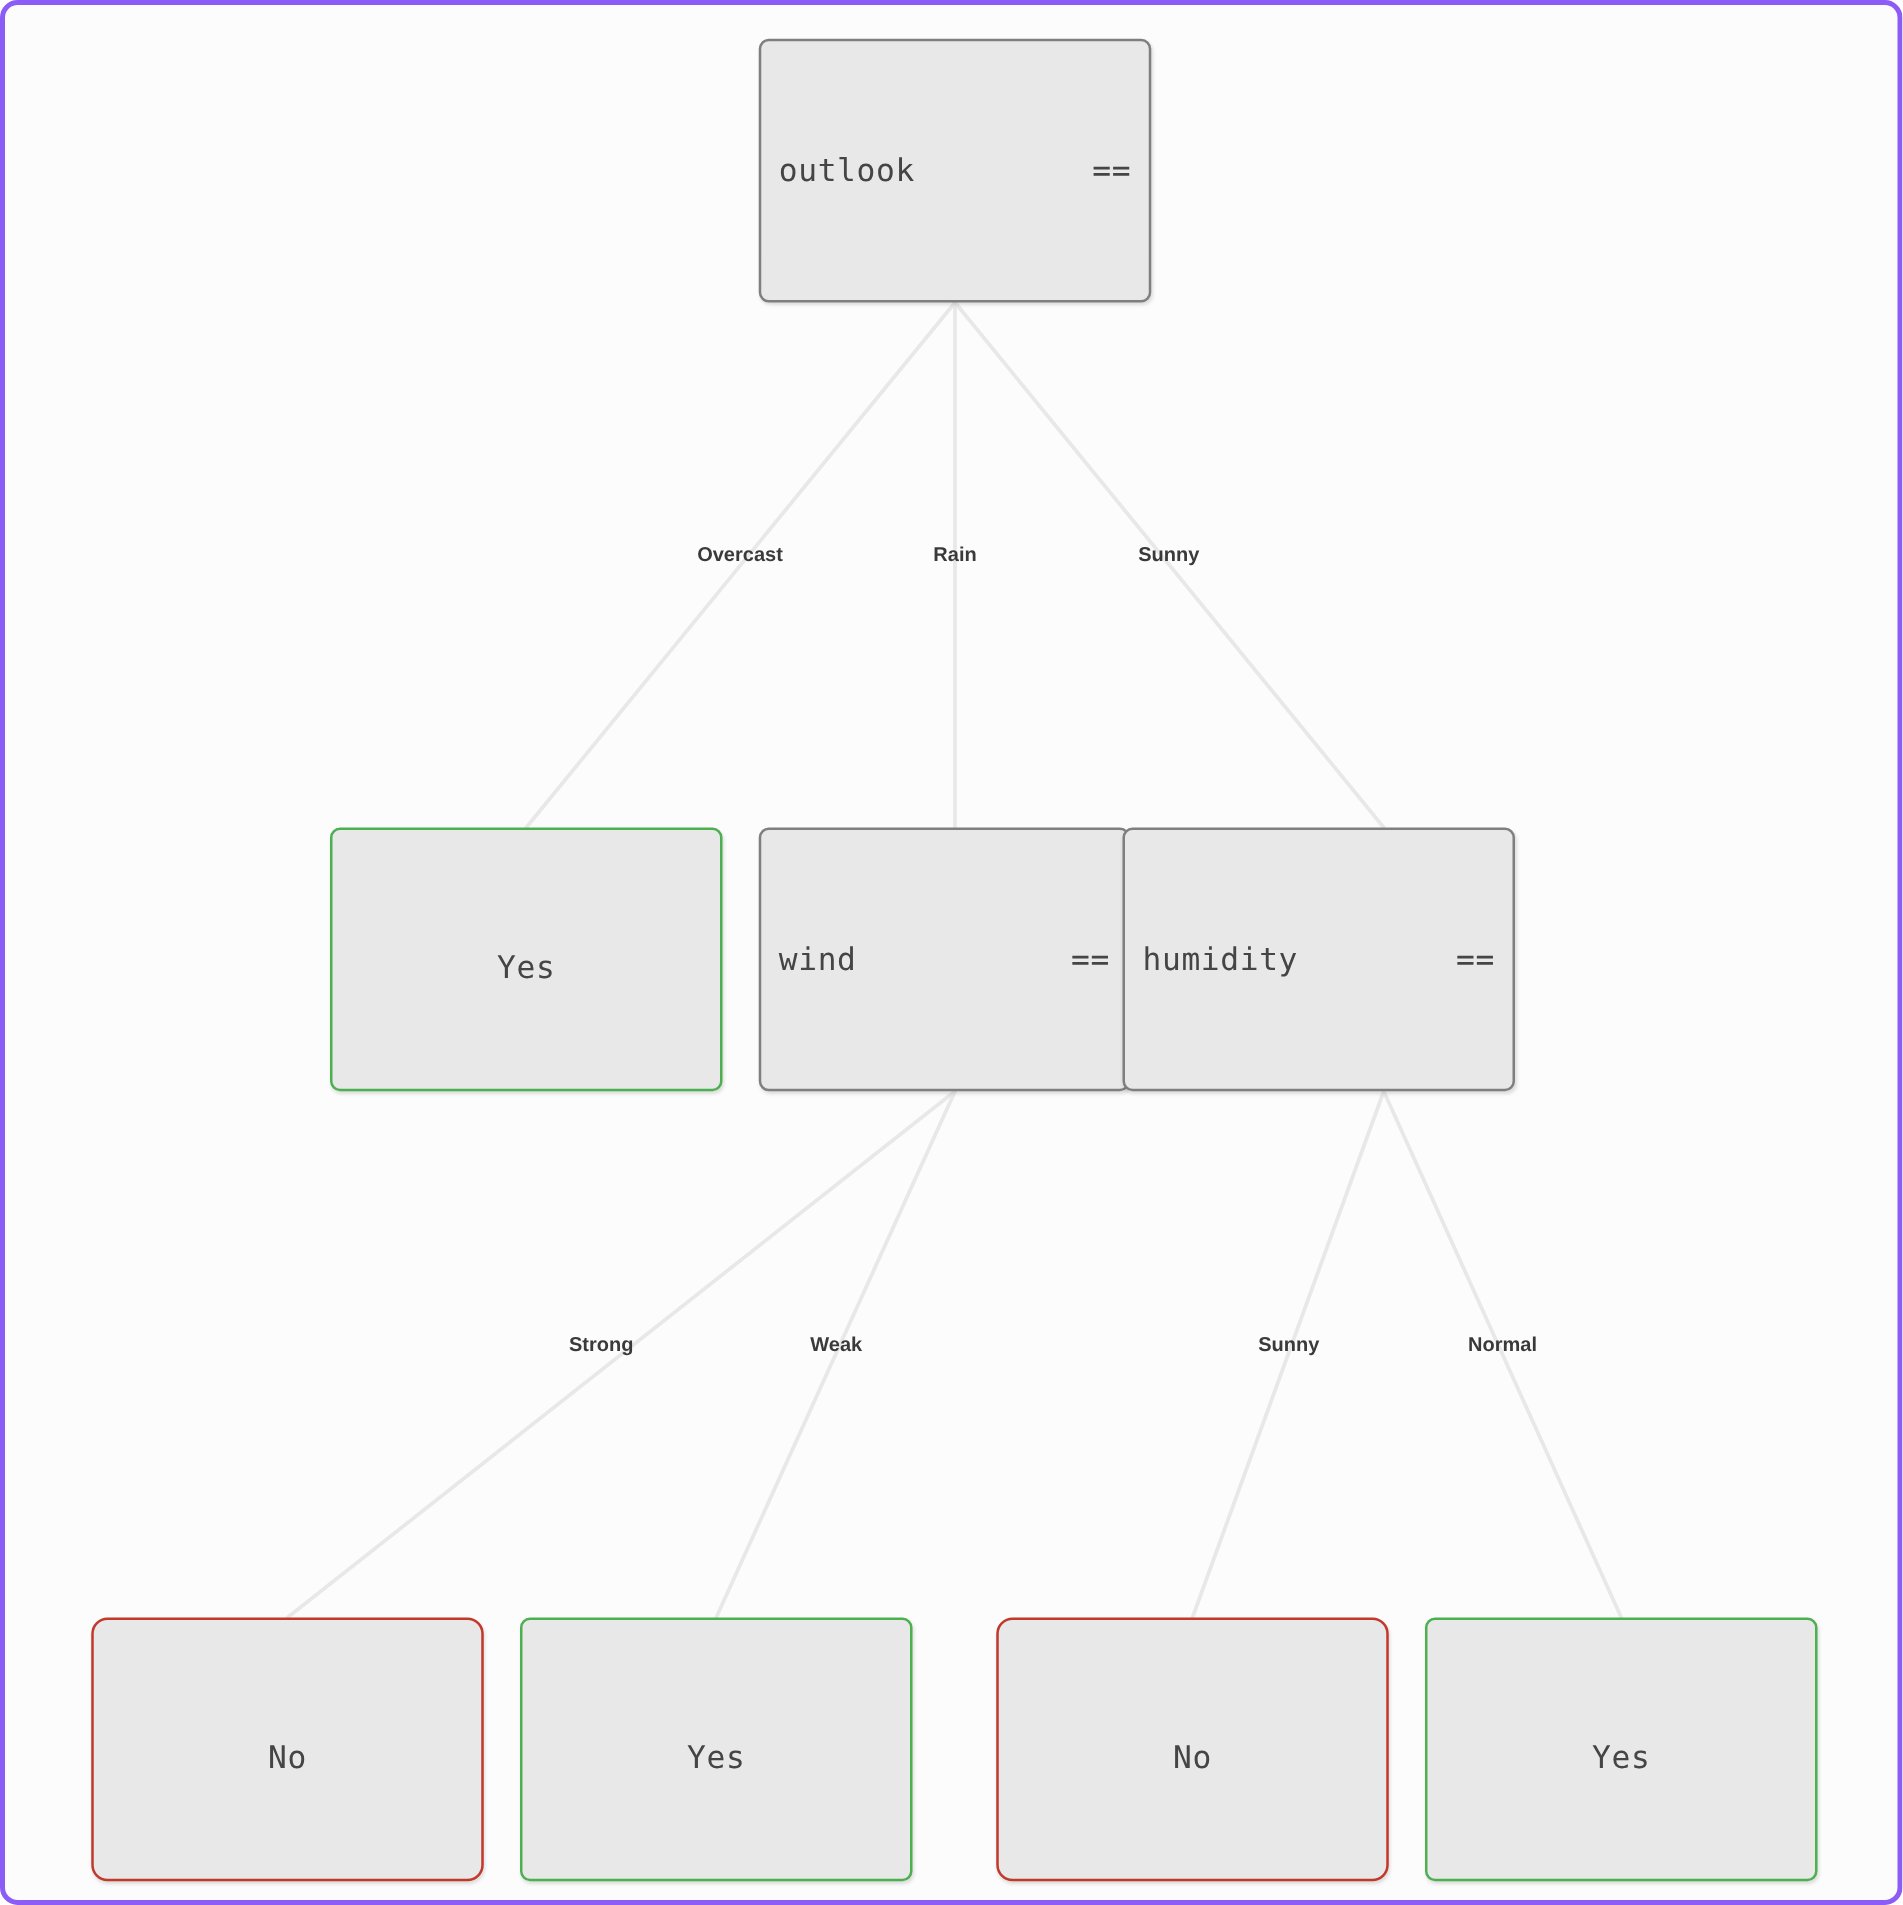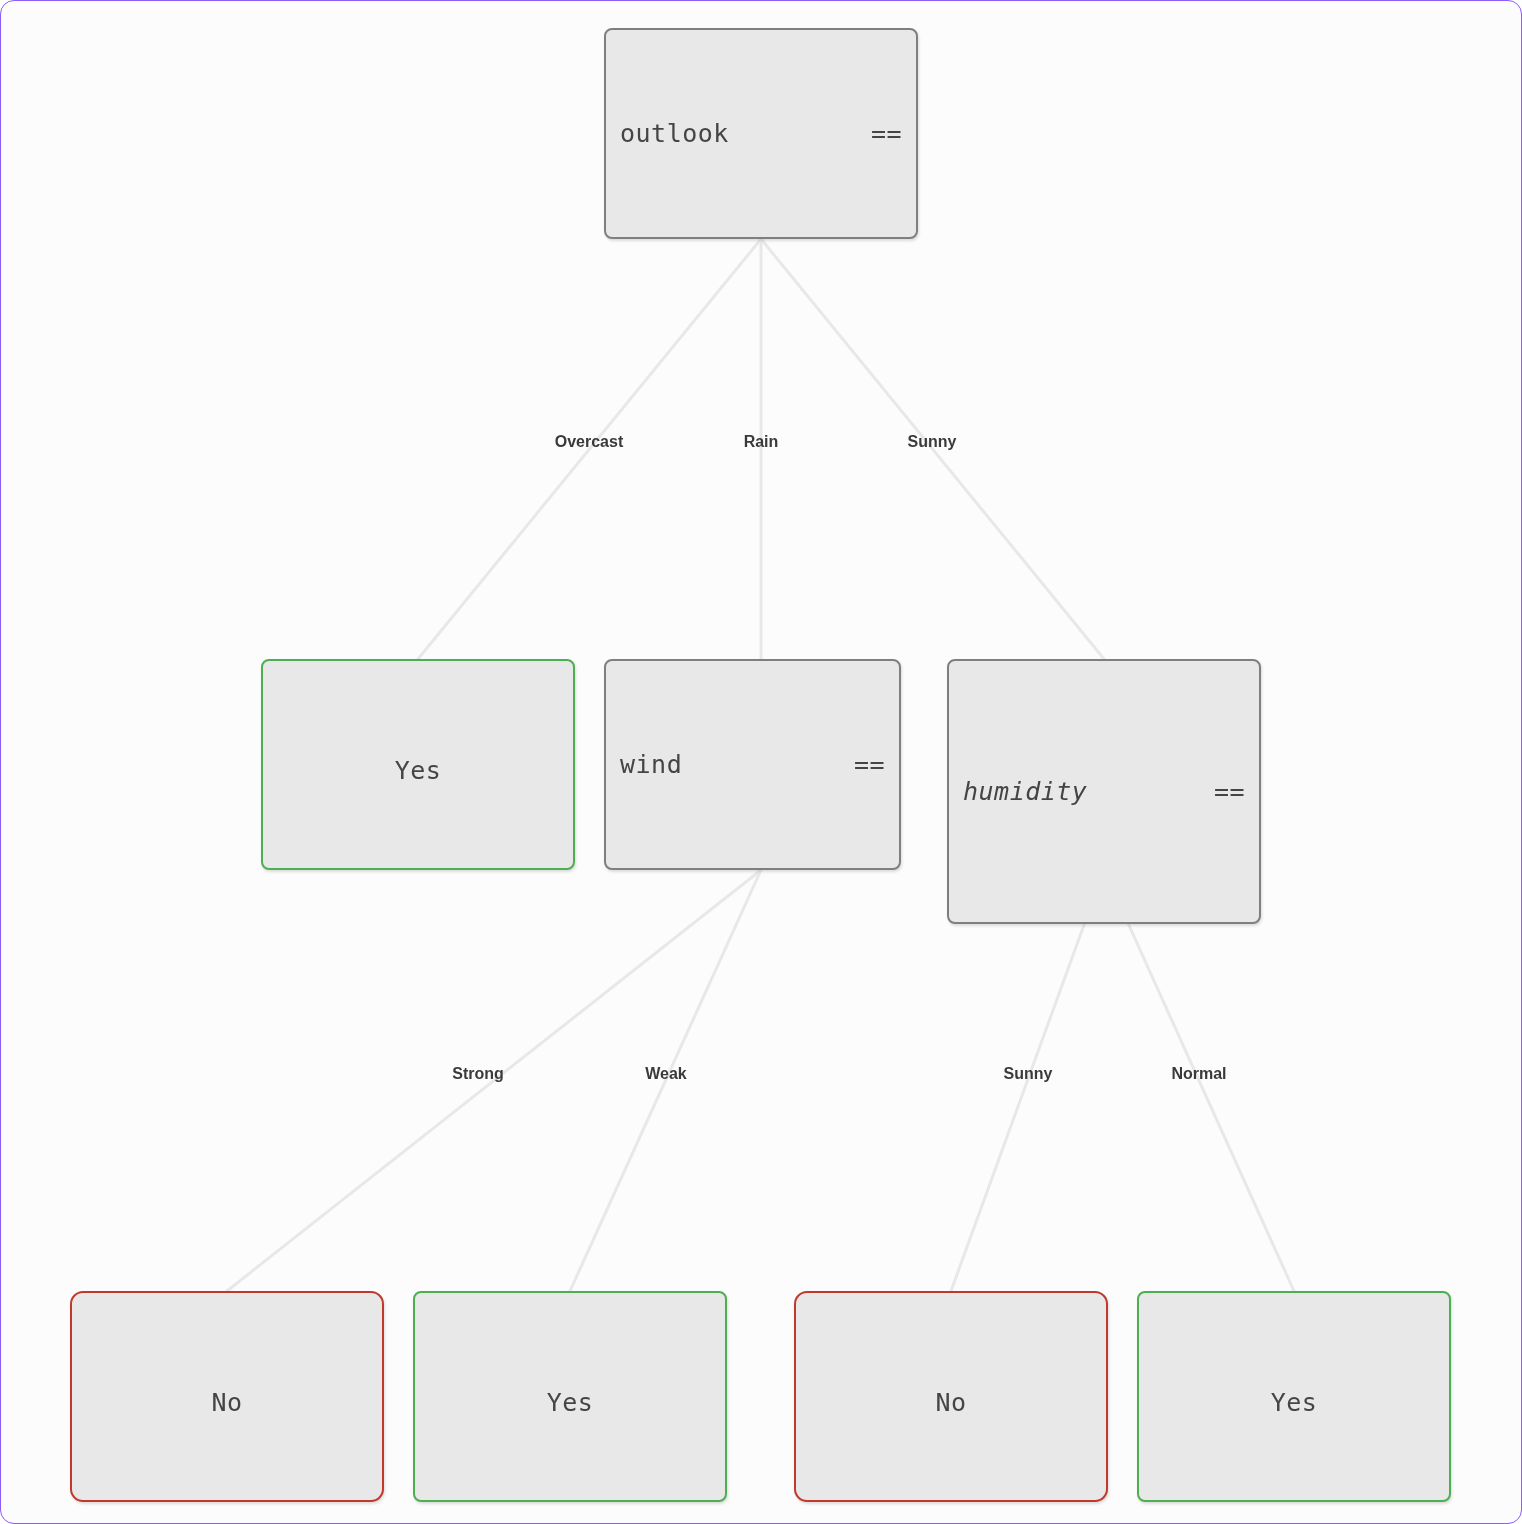--- a/index.html
+++ b/index.html
@@ -9,21 +9,21 @@
   }
   body {
     font-family: "Liberation Sans", sans-serif;
   }
 
   #canvas {
     position: relative;
     width: 1522px;
     height: 1524px;
     background: #fcfcfc;
-    border: 1px solid #8b5cf6;
+    border: 4px solid #8b5cf6;
     border-radius: 14px;
     box-sizing: border-box;
     overflow: hidden;
   }
 
   
   #edges {
     position: absolute;
     left: 0;
     top: 0;
@@ -92,21 +92,21 @@
         <span class="node-feature">outlook</span>
         <span class="node-op">==</span>
       </div>
       <div class="node leaf green" style="left: 260px; top: 658px; width: 314px; height: 211px;">
         <span class="node-label">Yes</span>
       </div>
       <div class="node split " style="left: 603px; top: 658px; width: 297px; height: 211px;">
         <span class="node-feature">wind</span>
         <span class="node-op">==</span>
       </div>
-      <div class="node split " style="left: 946px; top: 658px; width: 314px; height: 265px; font-style: italic;">
+      <div class="node split " style="left: 894px; top: 658px; width: 314px; height: 211px;">
         <span class="node-feature">humidity</span>
         <span class="node-op">==</span>
       </div>
       <div class="node leaf red" style="left: 69px; top: 1290px; width: 314px; height: 211px;">
         <span class="node-label">No</span>
       </div>
       <div class="node leaf green" style="left: 412px; top: 1290px; width: 314px; height: 211px;">
         <span class="node-label">Yes</span>
       </div>
       <div class="node leaf red" style="left: 793px; top: 1290px; width: 314px; height: 211px;">

